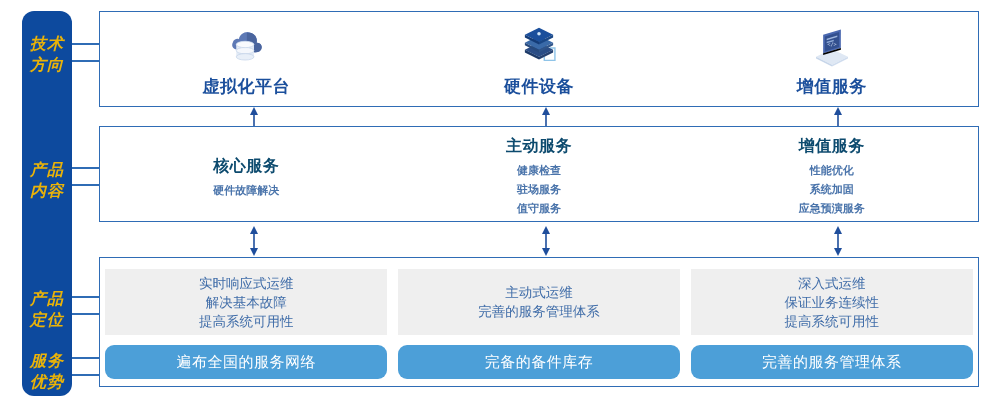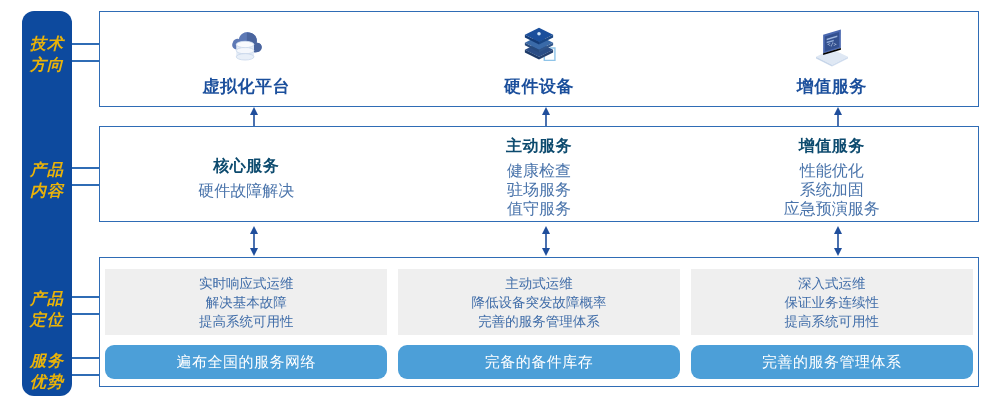--- a/index.html
+++ b/index.html
@@ -54,21 +54,21 @@
     letter-spacing:.5px;
   }
 
   
   .content-col{justify-content:flex-start;padding-top:9px;}
   .content-title{
     color:#0c4a6e;font-weight:bold;font-size:16px;margin-bottom:4px;
     letter-spacing:.5px;
   }
   .content-title.low{margin-top:20px;}
-  .content-item{color:#4a74ab;font-size:16px;line-height:19px;}
+  .content-item{color:#4a74ab;font-size:11px;line-height:19px;font-weight:bold;}
 
   
   .bottom-inner{position:absolute;left:0;top:0;width:100%;height:100%;}
   .grey-row,.blue-row{position:absolute;left:0;width:100%;display:flex;}
   .grey-row{top:11px;height:66px;}
   .blue-row{top:87px;height:34px;}
   .grey-cell,.blue-cell{
     flex:1;display:flex;flex-direction:column;align-items:center;
     justify-content:center;
   }
@@ -233,21 +233,20 @@
         <div class="grey-cell">
           <div class="grey-box">
             <div>实时响应式运维</div>
             <div>解决基本故障</div>
             <div>提高系统可用性</div>
           </div>
         </div>
         <div class="grey-cell">
           <div class="grey-box">
             <div>主动式运维</div>
-            <div>降低设备突发故障概率</div>
             <div>完善的服务管理体系</div>
           </div>
         </div>
         <div class="grey-cell">
           <div class="grey-box">
             <div>深入式运维</div>
             <div>保证业务连续性</div>
             <div>提高系统可用性</div>
           </div>
         </div>

